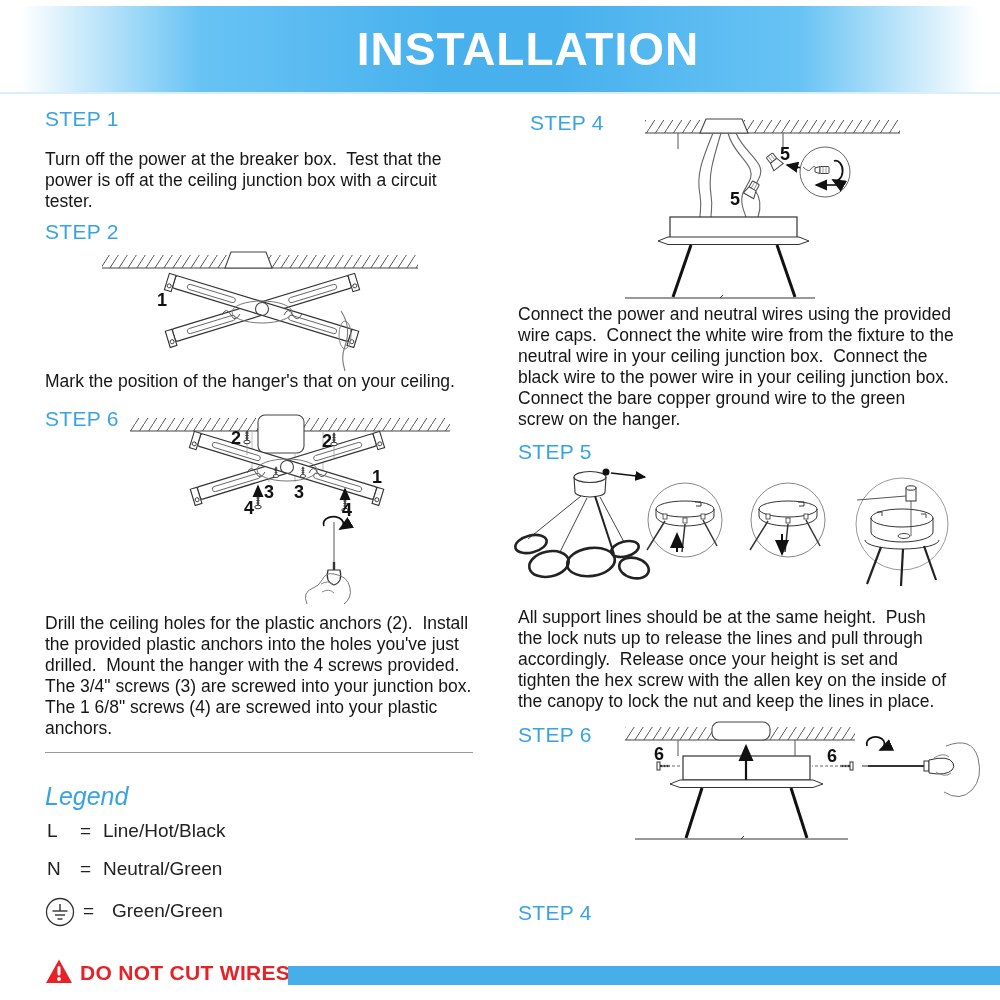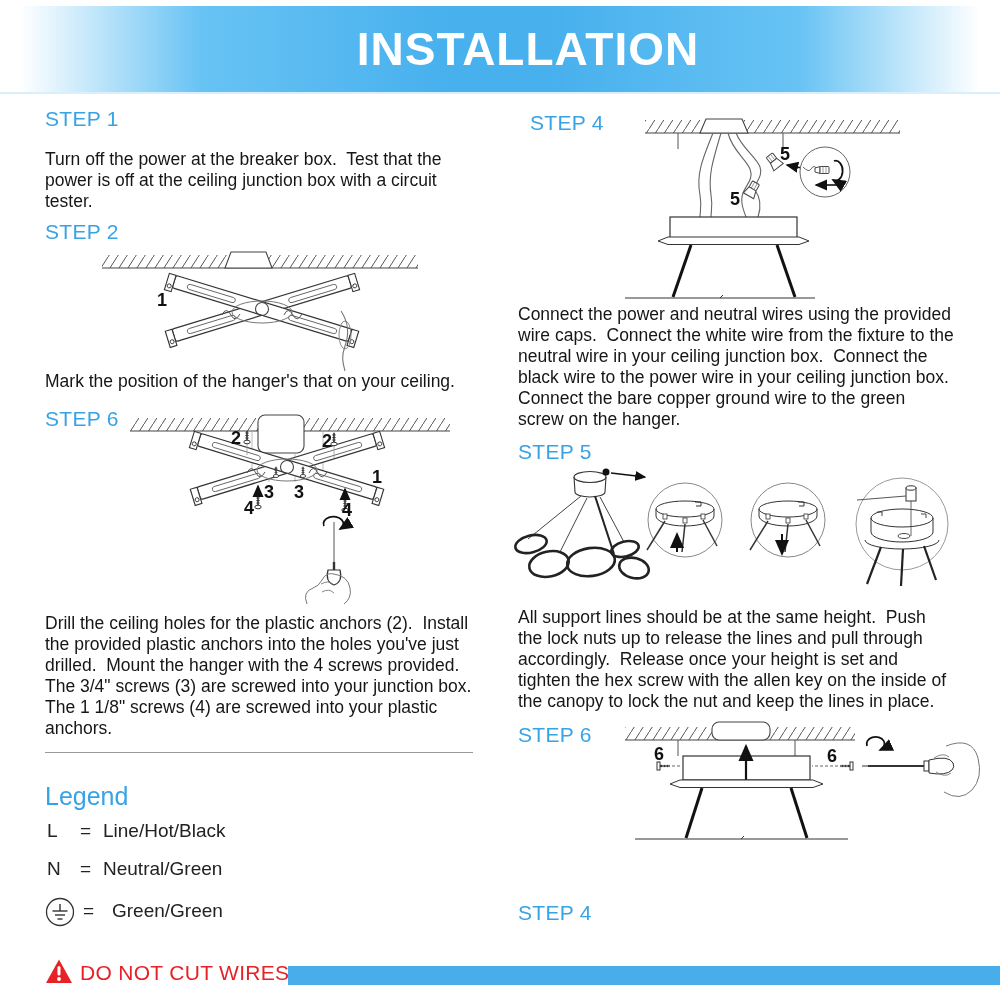--- a/index.html
+++ b/index.html
@@ -7,23 +7,23 @@
         font-family:"Liberation Sans",sans-serif;color:#161616;}
   .banner{position:absolute;left:0;top:6px;width:1000px;height:86px;
     background:linear-gradient(90deg,#ffffff 0%,#ffffff 2%,#68c3f4 20%,#47b0ed 45%,#47b0ed 55%,#68c3f4 80%,#ffffff 98%,#ffffff 100%);
     border-bottom:2px solid #d9effc;}
   .banner-title{position:absolute;left:8px;top:16px;width:100%;text-align:center;
     font-size:46px;font-weight:700;color:#ffffff;letter-spacing:1px;padding-left:20px;}
   .step-title{position:absolute;font-size:21px;line-height:24px;color:#38a3e4;letter-spacing:.3px;}
   .body{position:absolute;font-size:17.5px;line-height:21px;color:#161616;white-space:pre;}
   .part-num{position:absolute;font-size:18px;font-weight:700;color:#111;line-height:18px;}
   .divider{position:absolute;height:1px;background:#9a9a9a;}
-  .legend-title{position:absolute;font-size:25px;line-height:26px;color:#38a3e4;}
+  .legend-title{position:absolute;font-size:25px;line-height:26px;color:#38a3e4;font-style:italic;}
   .legend-sym,.legend-eq,.legend-label{position:absolute;font-size:19px;line-height:20px;color:#222;}
-  .warn-text{position:absolute;font-size:21px;font-weight:400;color:#e62227;letter-spacing:.3px;}
+  .warn-text{position:absolute;font-size:21px;font-weight:700;color:#e62227;letter-spacing:.3px;}
   .bar{position:absolute;background:#47aeea;}
   svg.diagram{position:absolute;overflow:visible;}
 </style>
 </head>
 <body>
 
 <div class="page">
 
   <svg width="0" height="0" style="position:absolute" aria-hidden="true">
     <defs>
@@ -146,21 +146,21 @@
   <span class="part-num" style="left:322px;top:432px">2</span>
   <span class="part-num" style="left:372px;top:468px">1</span>
   <span class="part-num" style="left:264px;top:483px">3</span>
   <span class="part-num" style="left:294px;top:483px">3</span>
   <span class="part-num" style="left:244px;top:499px">4</span>
   <span class="part-num" style="left:342px;top:501px">4</span>
   <div class="body" style="left:45px;top:613px">Drill the ceiling holes for the plastic anchors (2).  Install
 the provided plastic anchors into the holes you've just
 drilled.  Mount the hanger with the 4 screws provided.
 The 3/4" screws (3) are screwed into your junction box.
-The 1 1/8" screws (4) are screwed into your plastic
+The 1 6/8" screws (4) are screwed into your plastic
 anchors.</div>
 
   <div class="divider" style="left:45px;top:752px;width:428px"></div>
 
   <div class="legend-title" style="left:45px;top:783px">Legend</div>
   <span class="legend-sym" style="left:47px;top:821px">L</span>
   <span class="legend-eq" style="left:80px;top:821px">=</span>
   <span class="legend-label" style="left:103px;top:821px">Line/Hot/Black</span>
   <span class="legend-sym" style="left:47px;top:859px">N</span>
   <span class="legend-eq" style="left:80px;top:859px">=</span>

